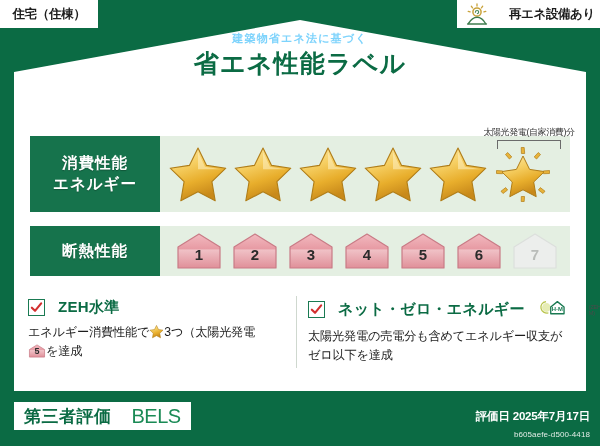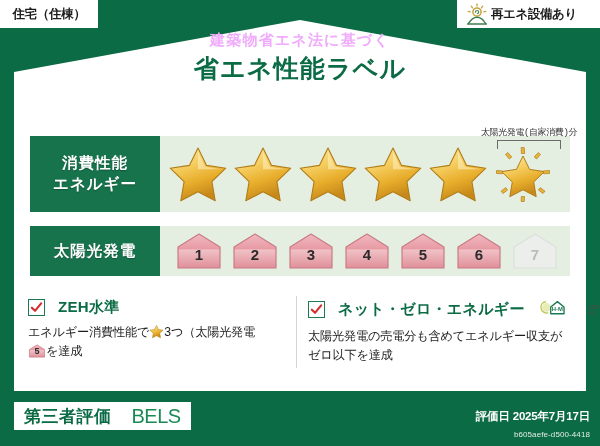--- a/index.html
+++ b/index.html
@@ -25,21 +25,21 @@
     font-size:12.5px;font-weight:bold;color:#1d1d1d;
     letter-spacing:-.3px;
     z-index:6;
   }
   
   .tag-renew{
     position:absolute;right:0;top:0;
     width:143px;height:28px;
     background:#ffffff;
     display:flex;align-items:center;
-    padding-left:8px;gap:2px;
+    padding-left:8px;gap:20px;
     box-sizing:border-box;
     z-index:6;
   }
   .tag-renew .txt{font-size:12.5px;font-weight:bold;color:#1d1d1d;letter-spacing:-.4px;}
   .sun-icon{width:24px;height:22px;flex:0 0 auto;}
 
   
   .inner{
     position:absolute;left:14px;top:20px;
     width:572px;height:371px;
@@ -50,21 +50,21 @@
     background:#ffffff;
     clip-path:polygon(0% 14%, 50% 0%, 100% 14%, 100% 100%, 0% 100%);
   }
 
   
   .title-wrap{
     position:absolute;left:0;right:0;top:32px;
     text-align:center;z-index:3;
   }
   .title-sub{
-    font-size:15px;font-weight:bold;color:#f0abfc;
+    font-size:11px;font-weight:bold;color:#7dd3fc;
     letter-spacing:1.2px;line-height:1.1;
   }
   .title-main{
     font-size:25px;font-weight:bold;color:#0b6b44;
     letter-spacing:1.2px;margin-top:6px;line-height:1.1;
   }
 
   
   .row{
     position:absolute;left:30px;
@@ -94,21 +94,21 @@
   #row-insul .row-label{height:50px;}
   #row-insul .row-body{width:410px;height:50px;padding-left:14px;gap:6px;}
 
   
   .star{width:64px;height:62px;flex:0 0 auto;}
 
   
   .solar-note{
     position:absolute;z-index:5;
     left:468px;top:126px;
-    width:122px;text-align:center;font-family:Liberation Mono, monospace;
+    width:122px;text-align:center;
   }
   .solar-note .cap{
     font-size:9px;color:#333;white-space:nowrap;letter-spacing:-.4px;
   }
   .solar-bracket{
     margin:1px auto 0;
     width:62px;height:8px;
     border:1.4px solid #6b6b6b;
     border-bottom:none;
   }
@@ -290,21 +290,21 @@
     </div>
   </div>
 
   <div class="solar-note">
     <div class="cap">太陽光発電(自家消費)分</div>
     <div class="solar-bracket"></div>
   </div>
 
   <div class="row" id="row-insul">
     <div class="row-label">
-      <span>太陽光発電</span>
+      <span>断熱性能</span>
     </div>
     <div class="row-body">
       <span class="house">
         <svg viewBox="0 0 50 40" width="50" height="40">
           <defs>
             <linearGradient id="gHouse" x1="0" y1="0" x2="0" y2="1">
               <stop offset="0%" stop-color="#f2b9bf"></stop>
                 <stop offset="45%" stop-color="#e79aa3"></stop>
               <stop offset="46%" stop-color="#f0c2c7"></stop>
                 <stop offset="100%" stop-color="#e08f99"></stop>

